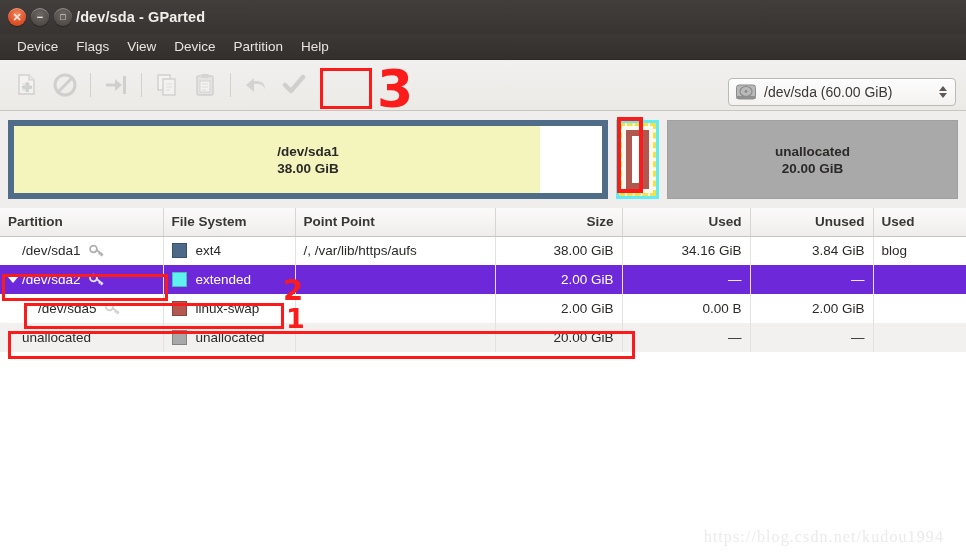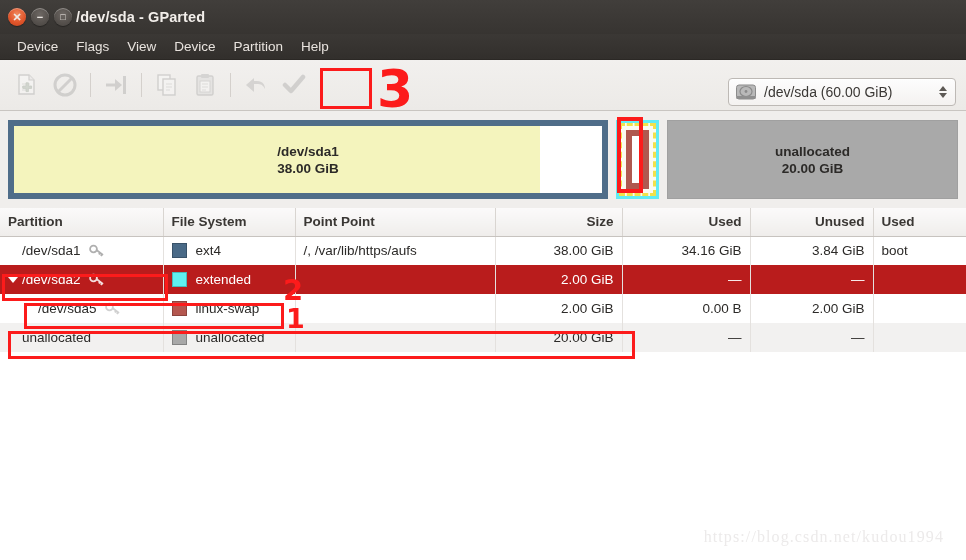--- a/index.html
+++ b/index.html
@@ -144,21 +144,21 @@
   table.plist th.l{text-align:left;}
   table.plist th.r{text-align:right;}
   table.plist td{
     height:29px;font-size:13.5px;color:#2c2a28;
     padding:0 8px;box-sizing:border-box;
     border-right:1px solid #e4e1de;
     white-space:nowrap;overflow:hidden;
   }
   table.plist td.r{text-align:right;}
   tr.alt td{background:#f2f1f0;}
-  tr.sel td{background:#b91c1c;color:#ffffff;}
+  tr.sel td{background:#6d28d9;color:#ffffff;}
   tr.sel td .key{opacity:.85;}
 
   .cellflex{display:flex;align-items:center;height:100%;}
   .tri{
     width:0;height:0;border-left:5px solid transparent;border-right:5px solid transparent;
     border-top:6px solid #ffffff;margin-right:4px;flex:none;
   }
   .indent{display:inline-block;width:14px;flex:none;}
   .pname{flex:none;}
   .key{margin-left:8px;display:inline-flex;align-items:center;flex:none;opacity:.55;}
@@ -357,21 +357,21 @@
           <td>
             <div class="cellflex">
               <span class="swatch" style="background:#4a6a87"></span>
               <span>ext4</span>
             </div>
           </td>
           <td>/, /var/lib/https/aufs</td>
           <td class="r">38.00 GiB</td>
           <td class="r">34.16 GiB</td>
           <td class="r">3.84 GiB</td>
-          <td>boot</td>
+          <td>blog</td>
         </tr>
 
         <tr class="sel">
           <td>
             <div class="cellflex">
               <span class="tri"></span>
               <span class="pname">/dev/sda2</span>
               <span class="key">
                 <svg width="16" height="14" viewBox="0 0 16 14">
                     <circle cx="4.5" cy="5" r="3.4" fill="none" stroke="#ffffff" stroke-width="1.8"></circle>

